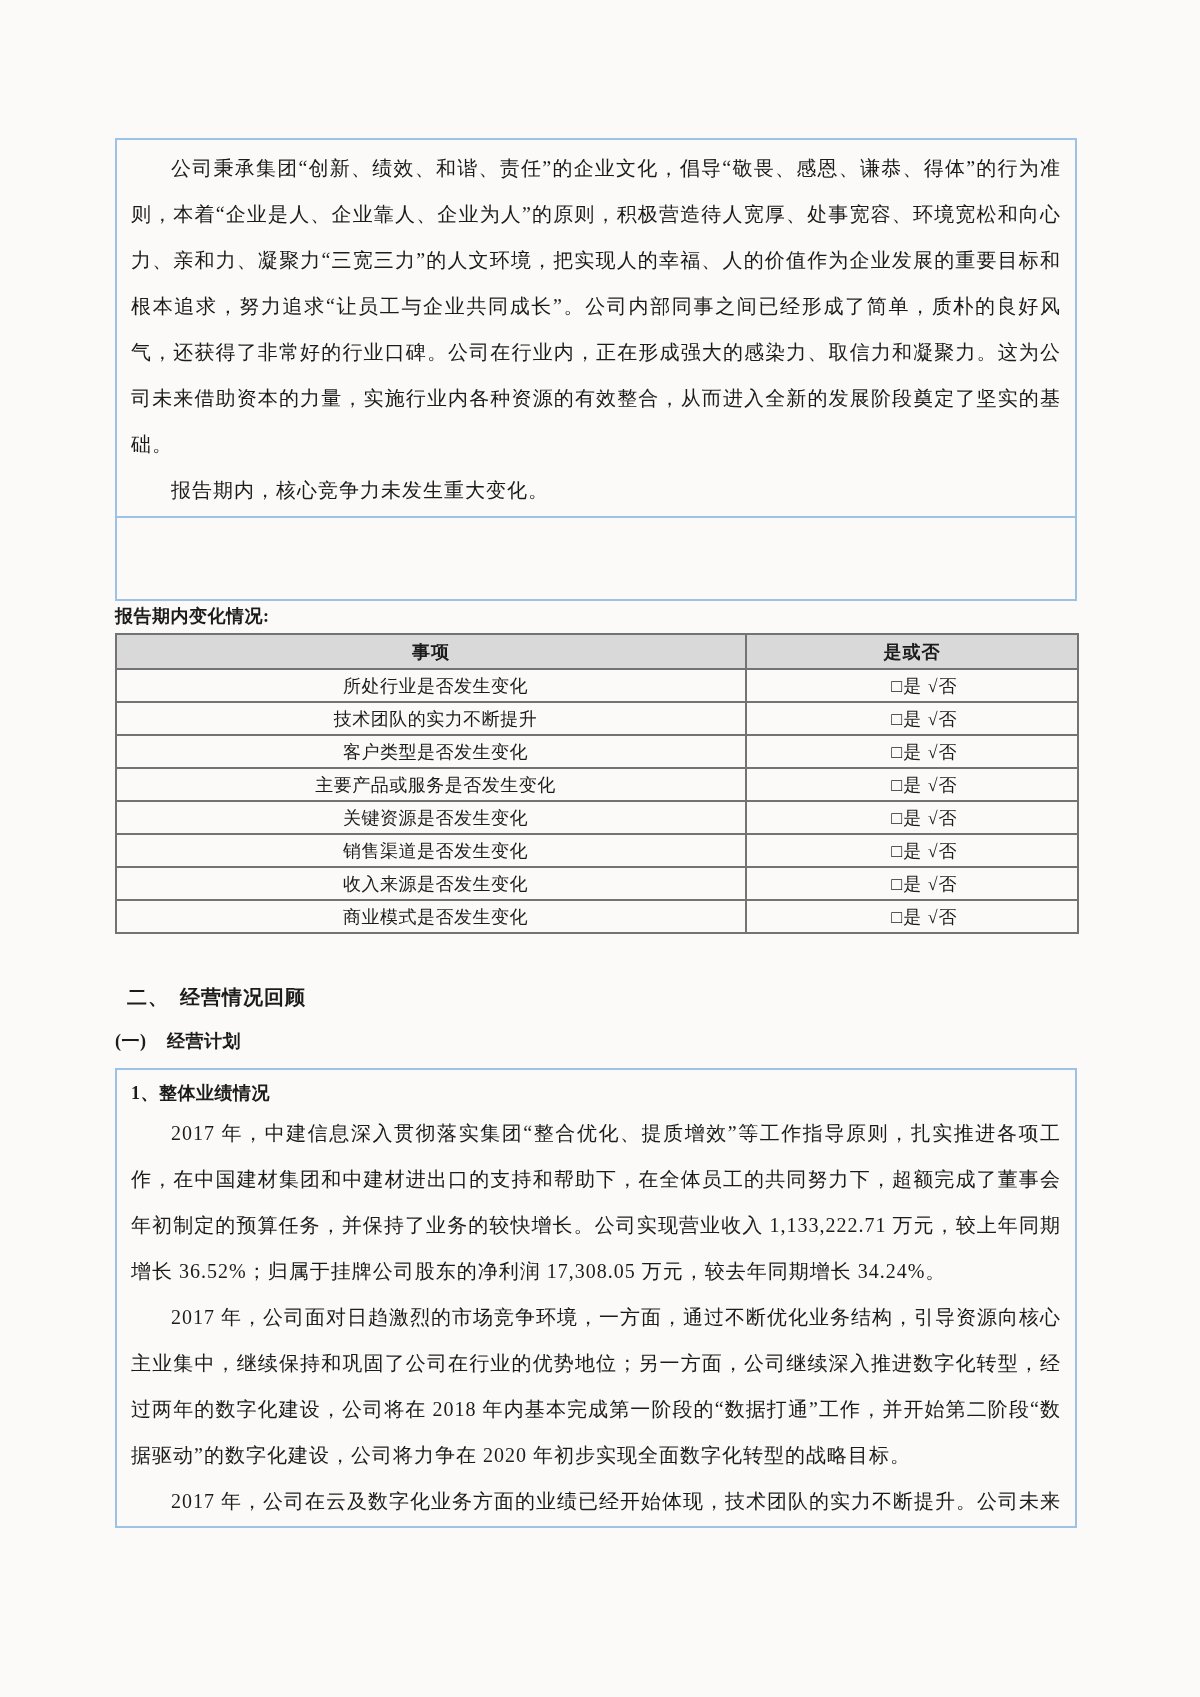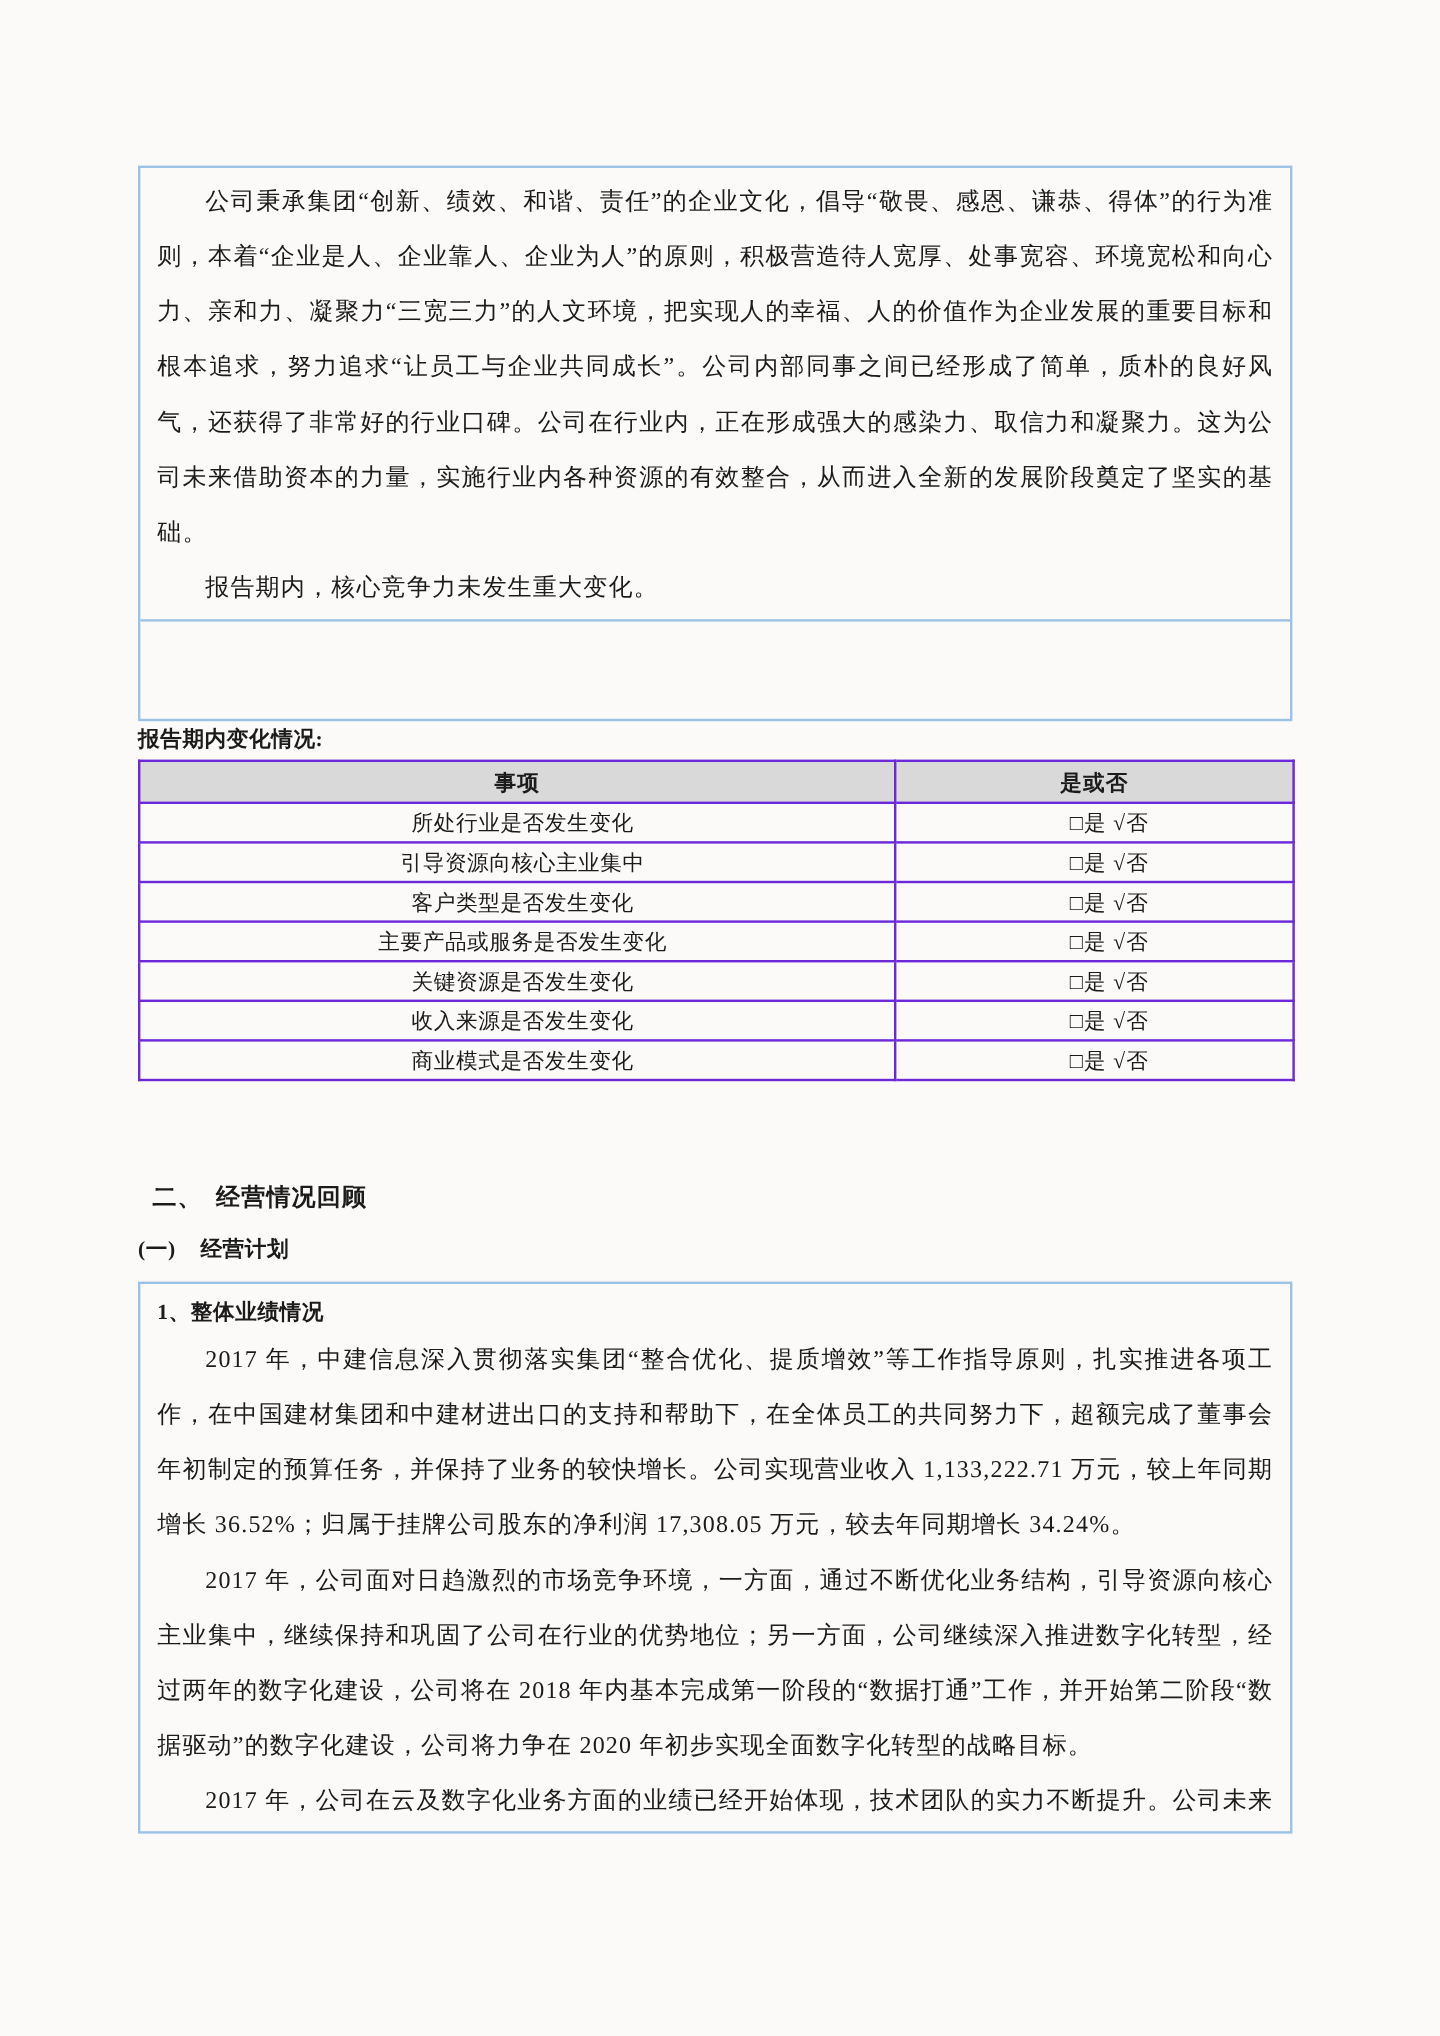--- a/index.html
+++ b/index.html
@@ -34,21 +34,21 @@
     position:absolute; left:115px; top:604px;
     margin:0; font-size:18px; font-weight:bold; letter-spacing:0.5px;
   }
 
   .changes-table {
     position:absolute; left:115px; top:633px; width:962px;
     border-collapse:collapse;
     font-size:18px;
     table-layout:fixed;
   }
-  .changes-table th, .changes-table td { border:2px solid #6d28d9; }
+  .changes-table th, .changes-table td { border:2px solid #737373; }
   .changes-table th {
     background:#d9d9d9;
     font-weight:bold;
     height:31px;
     text-align:center;
     letter-spacing:1px;
   }
   .changes-table td { height:29px;padding-left:26px; }
   .changes-table col.c1 { width:630px; }
   .changes-table col.c2 { width:332px; }
@@ -102,39 +102,43 @@
       </tr>
     </thead>
     <tbody>
 
         <tr>
           <td class="item-cell">所处行业是否发生变化</td>
           <td class="answer-cell">□是 √否</td>
         </tr>
 
         <tr>
-          <td class="item-cell">引导资源向核心主业集中</td>
+          <td class="item-cell">技术团队的实力不断提升</td>
           <td class="answer-cell">□是 √否</td>
         </tr>
 
         <tr>
           <td class="item-cell">客户类型是否发生变化</td>
           <td class="answer-cell">□是 √否</td>
         </tr>
 
         <tr>
           <td class="item-cell">主要产品或服务是否发生变化</td>
           <td class="answer-cell">□是 √否</td>
         </tr>
 
         <tr>
           <td class="item-cell">关键资源是否发生变化</td>
           <td class="answer-cell">□是 √否</td>
         </tr>
 
+        <tr>
+          <td class="item-cell">销售渠道是否发生变化</td>
+          <td class="answer-cell">□是 √否</td>
+        </tr>
 
         <tr>
           <td class="item-cell">收入来源是否发生变化</td>
           <td class="answer-cell">□是 √否</td>
         </tr>
 
         <tr>
           <td class="item-cell">商业模式是否发生变化</td>
           <td class="answer-cell">□是 √否</td>
         </tr>

